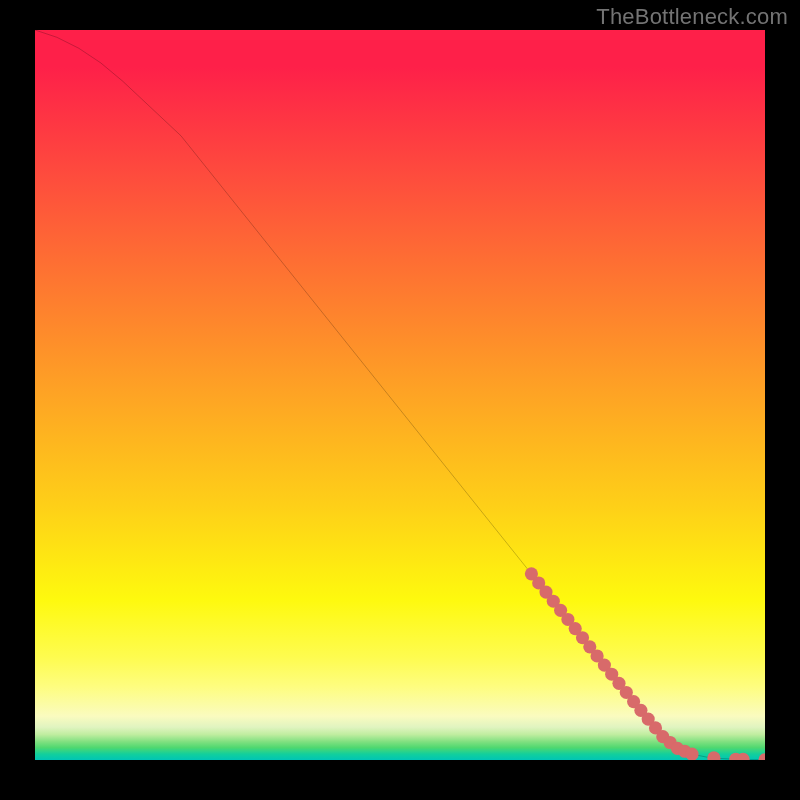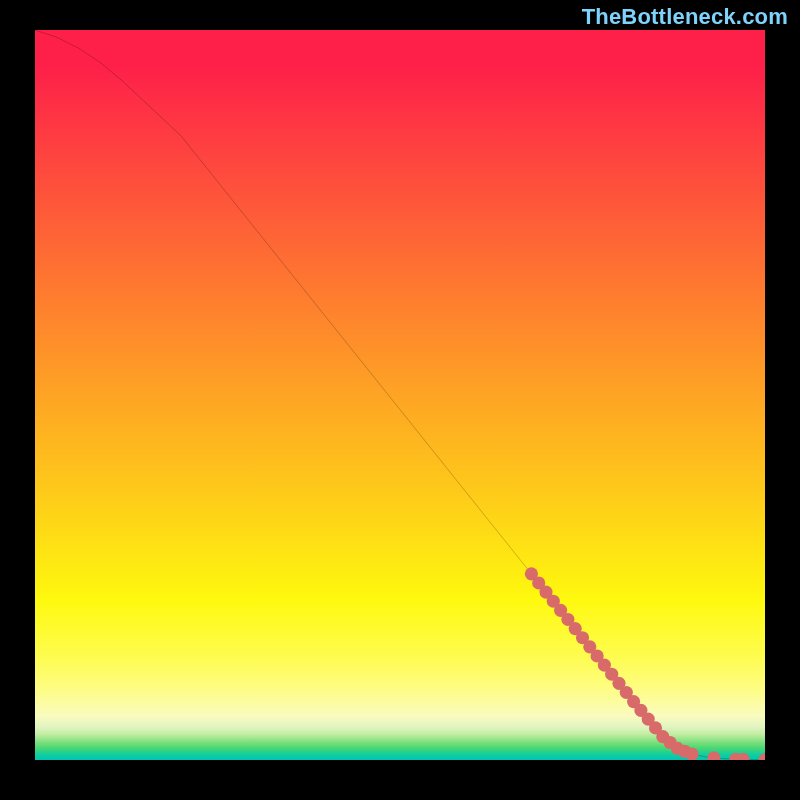--- a/index.html
+++ b/index.html
@@ -14,24 +14,24 @@
   .wrap {
     position: relative;
     width: 800px;
     height: 800px;
     background: #000;
   }
   .attribution {
     position: absolute;
     top: 4px;
     right: 12px;
-    color: #7dd3fc;
+    color: #737373;
     font-size: 22px;
     letter-spacing: 0.2px;
-    font-weight: 700;
+    font-weight: 400;
   }
   .plot-area {
     position: absolute;
     left: 35px;
     top: 30px;
     width: 730px;
     height: 730px;
   }
   .gradient-bg {
     position: absolute;

